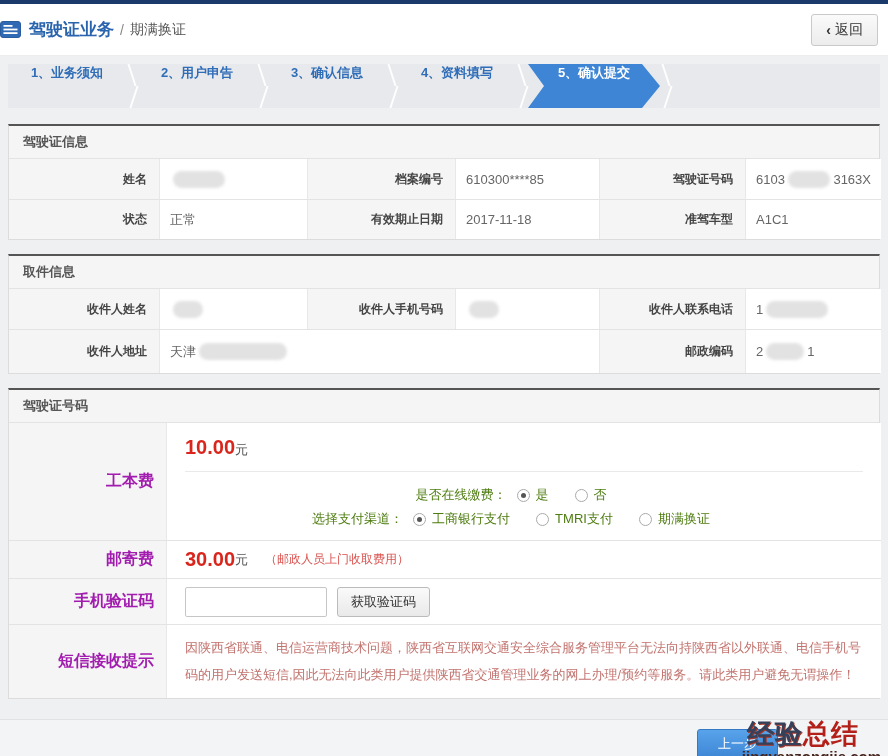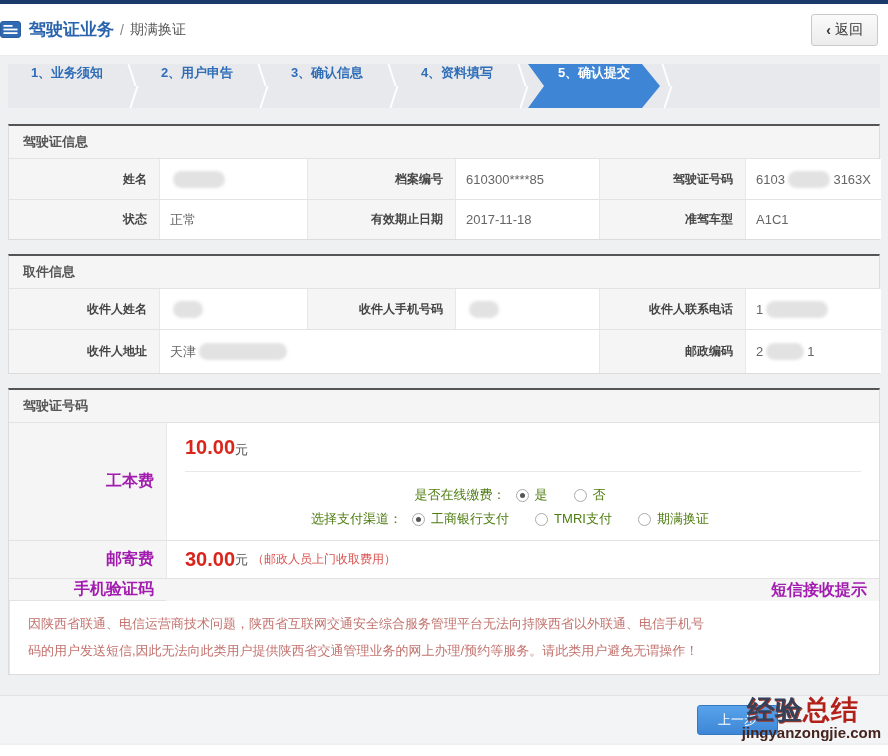--- a/index.html
+++ b/index.html
@@ -51,21 +51,21 @@
 
   
   .pay-grid { display:grid; grid-template-columns:157px 1fr; }
   .pay-lbl { background:#f5f5f5; color:#a21caf; font-weight:bold; font-size:16px; display:flex;
              align-items:center; justify-content:flex-end; padding:0 12px; border-bottom:1px solid #e3e3e3; }
   .pay-con { background:#fff; border-left:1px solid #e8e8e8; border-bottom:1px solid #e3e3e3; }
   .pay-grid > div:nth-last-child(-n+2) { border-bottom:none; }
 
   .fee-amount { color:#d9251c; font-size:20px; font-weight:bold; }
   .fee-unit { color:#555; font-size:13px; }
-  .fee-note { color:#d9534f; font-size:12px; margin-left:4px; }
+  .fee-note { color:#d9534f; font-size:12px; margin-left:17px; }
   .con-pad { padding:13px 18px 12px; }
   .fee-divider { border-bottom:1px solid #e9e9e9; margin:12px 0 14px; }
   .radio-line { display:flex; align-items:center; font-size:13px; color:#4d7c0f; margin-top:6px;justify-content:center; }
   .radio-line:first-of-type { margin-top:0; }
   .radio-group-label { margin-right:10px; }
   .radio { width:13px; height:13px; border:1px solid #aaa; border-radius:50%; background:#fff;
            display:inline-block; position:relative; margin-right:6px; flex:0 0 13px; cursor:pointer; }
   .radio.on::after { content:""; position:absolute; left:3px; top:3px; width:5px; height:5px; background:#555; border-radius:50%; }
   .radio-item { display:inline-flex; align-items:center; margin-right:26px; cursor:pointer; }
 
@@ -234,20 +234,24 @@
         </div>
 
         <div class="pay-lbl">邮寄费</div>
         <div class="pay-con" style="display:flex;align-items:center;padding:0 18px;height:38px;">
           <span class="fee-amount">30.00</span>
             <span class="fee-unit">元</span>
           <span class="fee-note">（邮政人员上门收取费用）</span>
         </div>
 
         <div class="pay-lbl">手机验证码</div>
+        <div class="pay-con" style="display:flex;align-items:center;padding:0 18px;height:46px;">
+          <input class="code-input" type="text" value="" style="">
+          <button class="code-btn">获取验证码</button>
+        </div>
 
         <div class="pay-lbl">短信接收提示</div>
         <div class="pay-con" style="padding:9px 18px;">
           <div class="sms-tip">因陕西省联通、电信运营商技术问题，陕西省互联网交通安全综合服务管理平台无法向持陕西省以外联通、电信手机号码的用户发送短信,因此无法向此类用户提供陕西省交通管理业务的网上办理/预约等服务。请此类用户避免无谓操作！</div>
         </div>
 
       </div>
     </div>
 
     <div class="footerbar">

